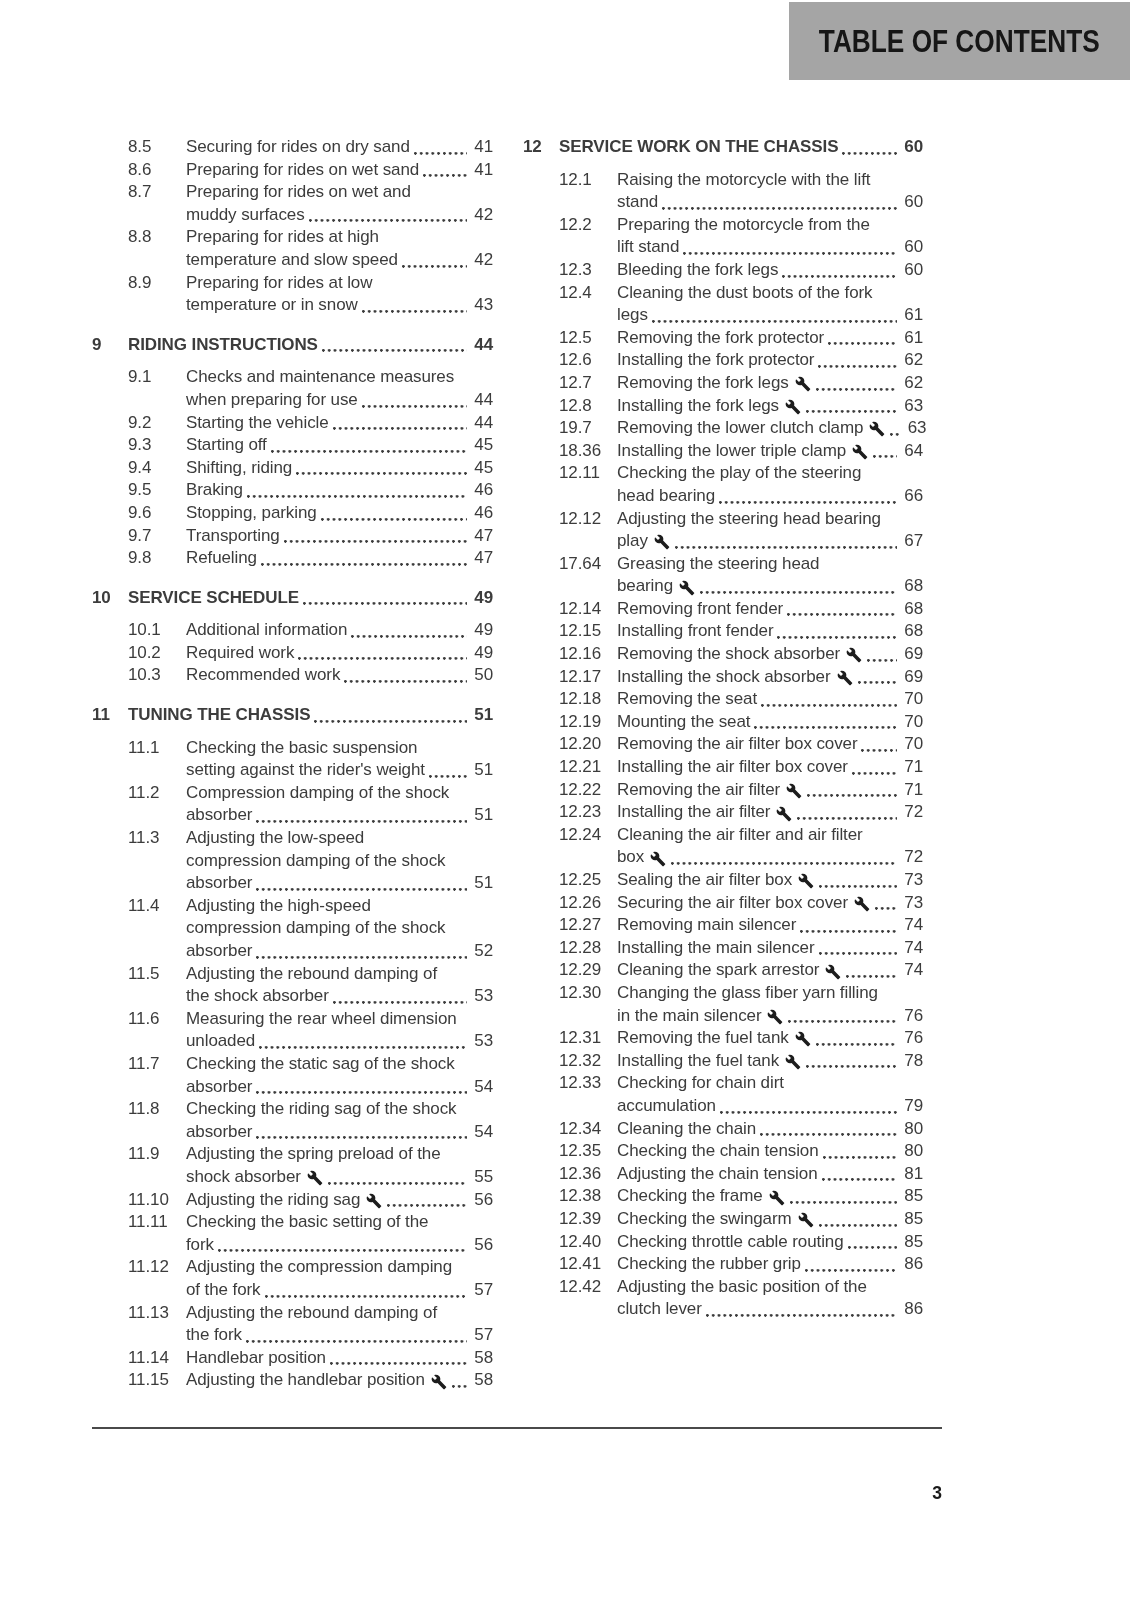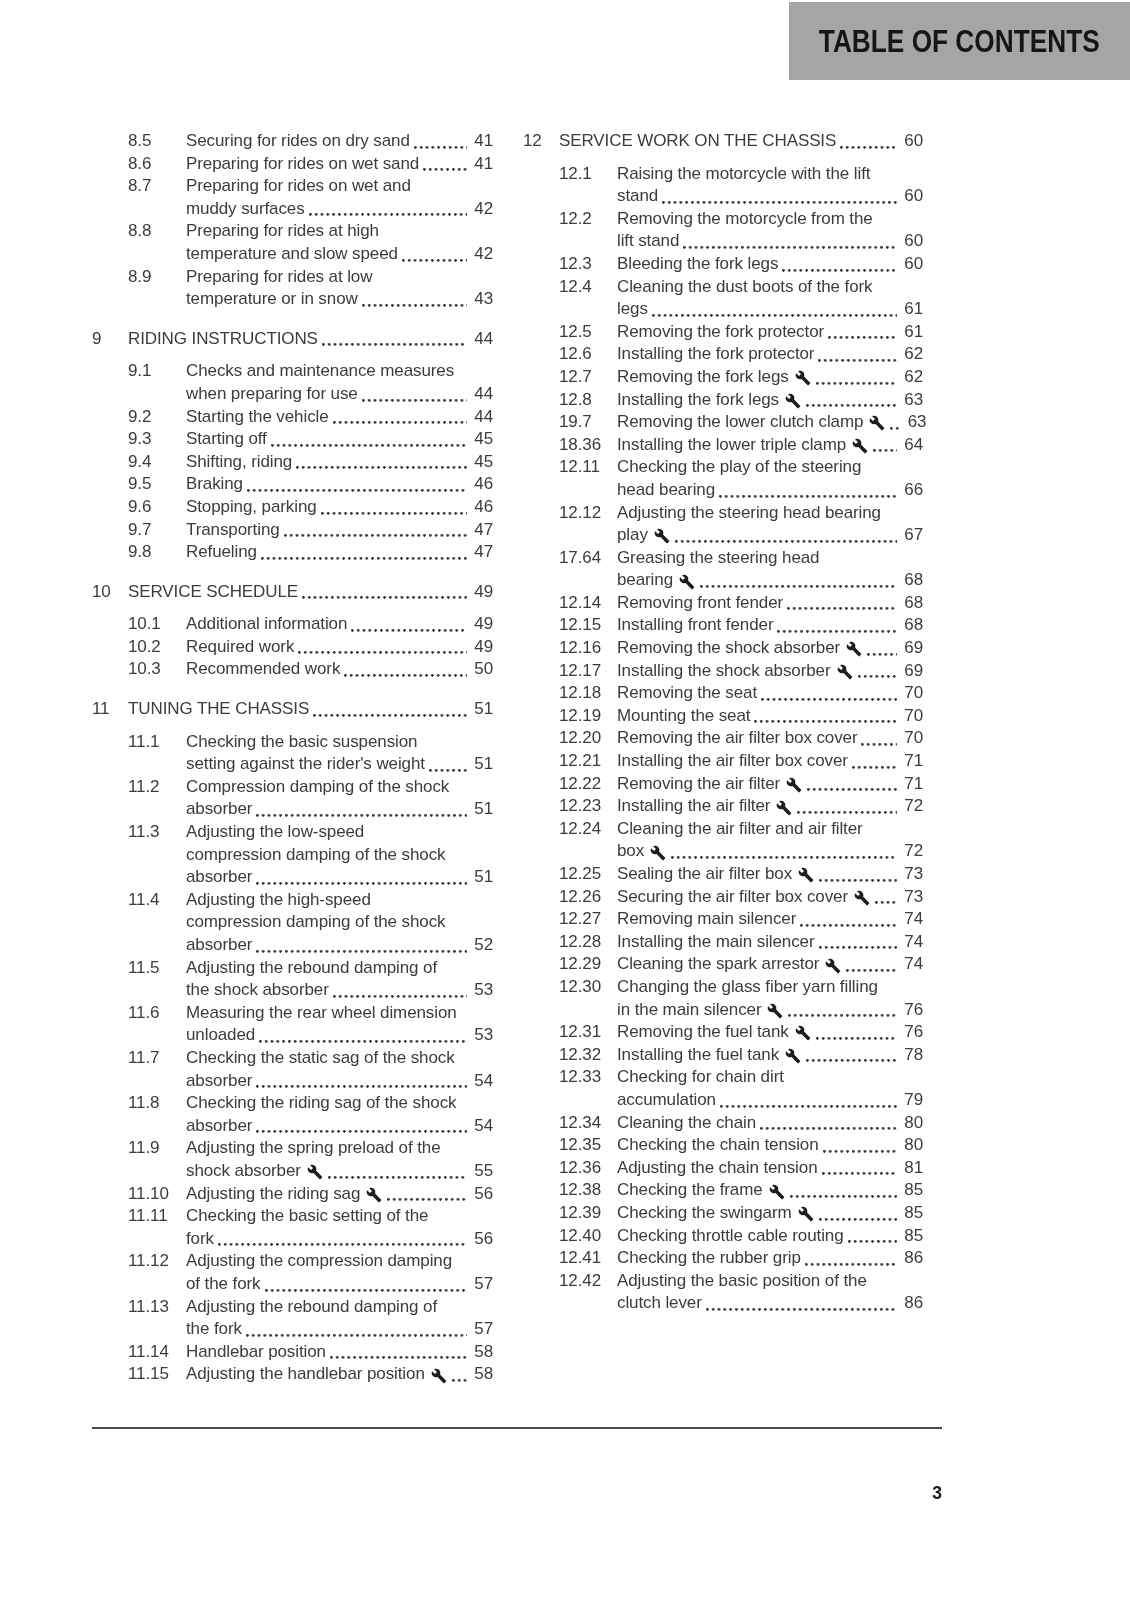--- a/index.html
+++ b/index.html
@@ -13,24 +13,24 @@
   .header-bar {
     position:absolute; left:789px; top:2px; width:341px; height:78px;
     background:#a5a5a5; display:flex; align-items:center; justify-content:center;
   }
   .header-title {
     font-weight:bold; font-size:32px; color:#161616; white-space:nowrap;
     display:inline-block; transform:scaleX(0.82); transform-origin:center;
     letter-spacing:0;
   }
   
-  .col { position:absolute; top:130px; }
+  .col { position:absolute; top:136px; }
   #col-0 { left:92px;  width:401px; }
   #col-1 { left:523px; width:400px; }
-  .section-header { display:flex; align-items:baseline; margin:17px 0 10px 0; }
+  .section-header { display:flex; align-items:baseline; margin:17px 0 10px 0;font-weight:bold; }
   .section:first-child > .section-header { margin-top:0; }
   .sec-num { flex:none; width:36px; }
   .sec-title { flex:none; white-space:nowrap; }
   .entry { display:flex; padding-left:36px; }
   .entry-num { flex:none; width:58px; }
   .entry-body { flex:1 1 auto; min-width:0; }
   .line { white-space:nowrap; }
   .lastline { display:flex; align-items:baseline; }
   .lastline .txt { flex:none; white-space:nowrap; }
   .dots {
@@ -436,21 +436,21 @@
             <div class="lastline">
               <span class="txt">stand</span>
               <span class="dots"></span>
               <span class="pg">60</span>
             </div>
           </div>
         </div>
         <div class="entry">
           <span class="entry-num">12.2</span>
           <div class="entry-body">
-            <div class="line">Removing the motorcycle from the</div>
+            <div class="line">Preparing the motorcycle from the</div>
             <div class="lastline">
               <span class="txt">lift stand</span>
               <span class="dots"></span>
               <span class="pg">60</span>
             </div>
           </div>
         </div>
         <div class="entry">
           <span class="entry-num">12.3</span>
           <div class="entry-body">

